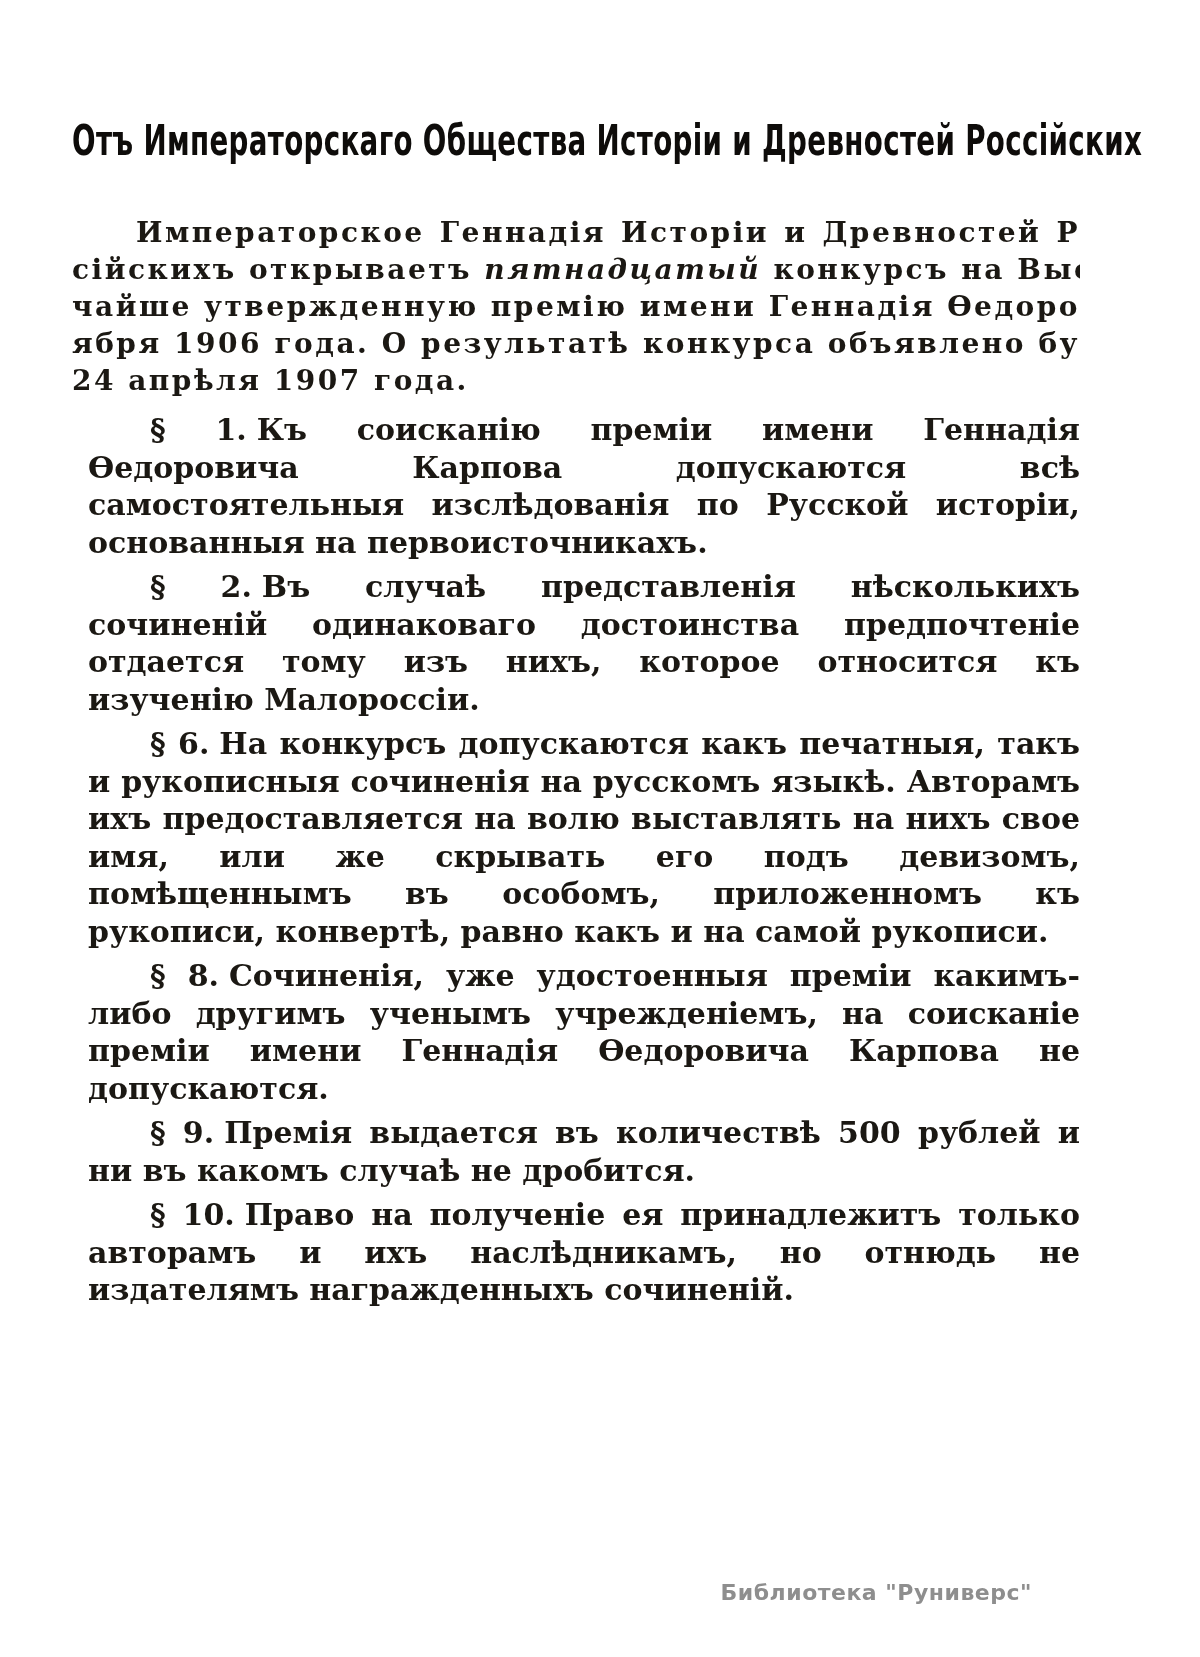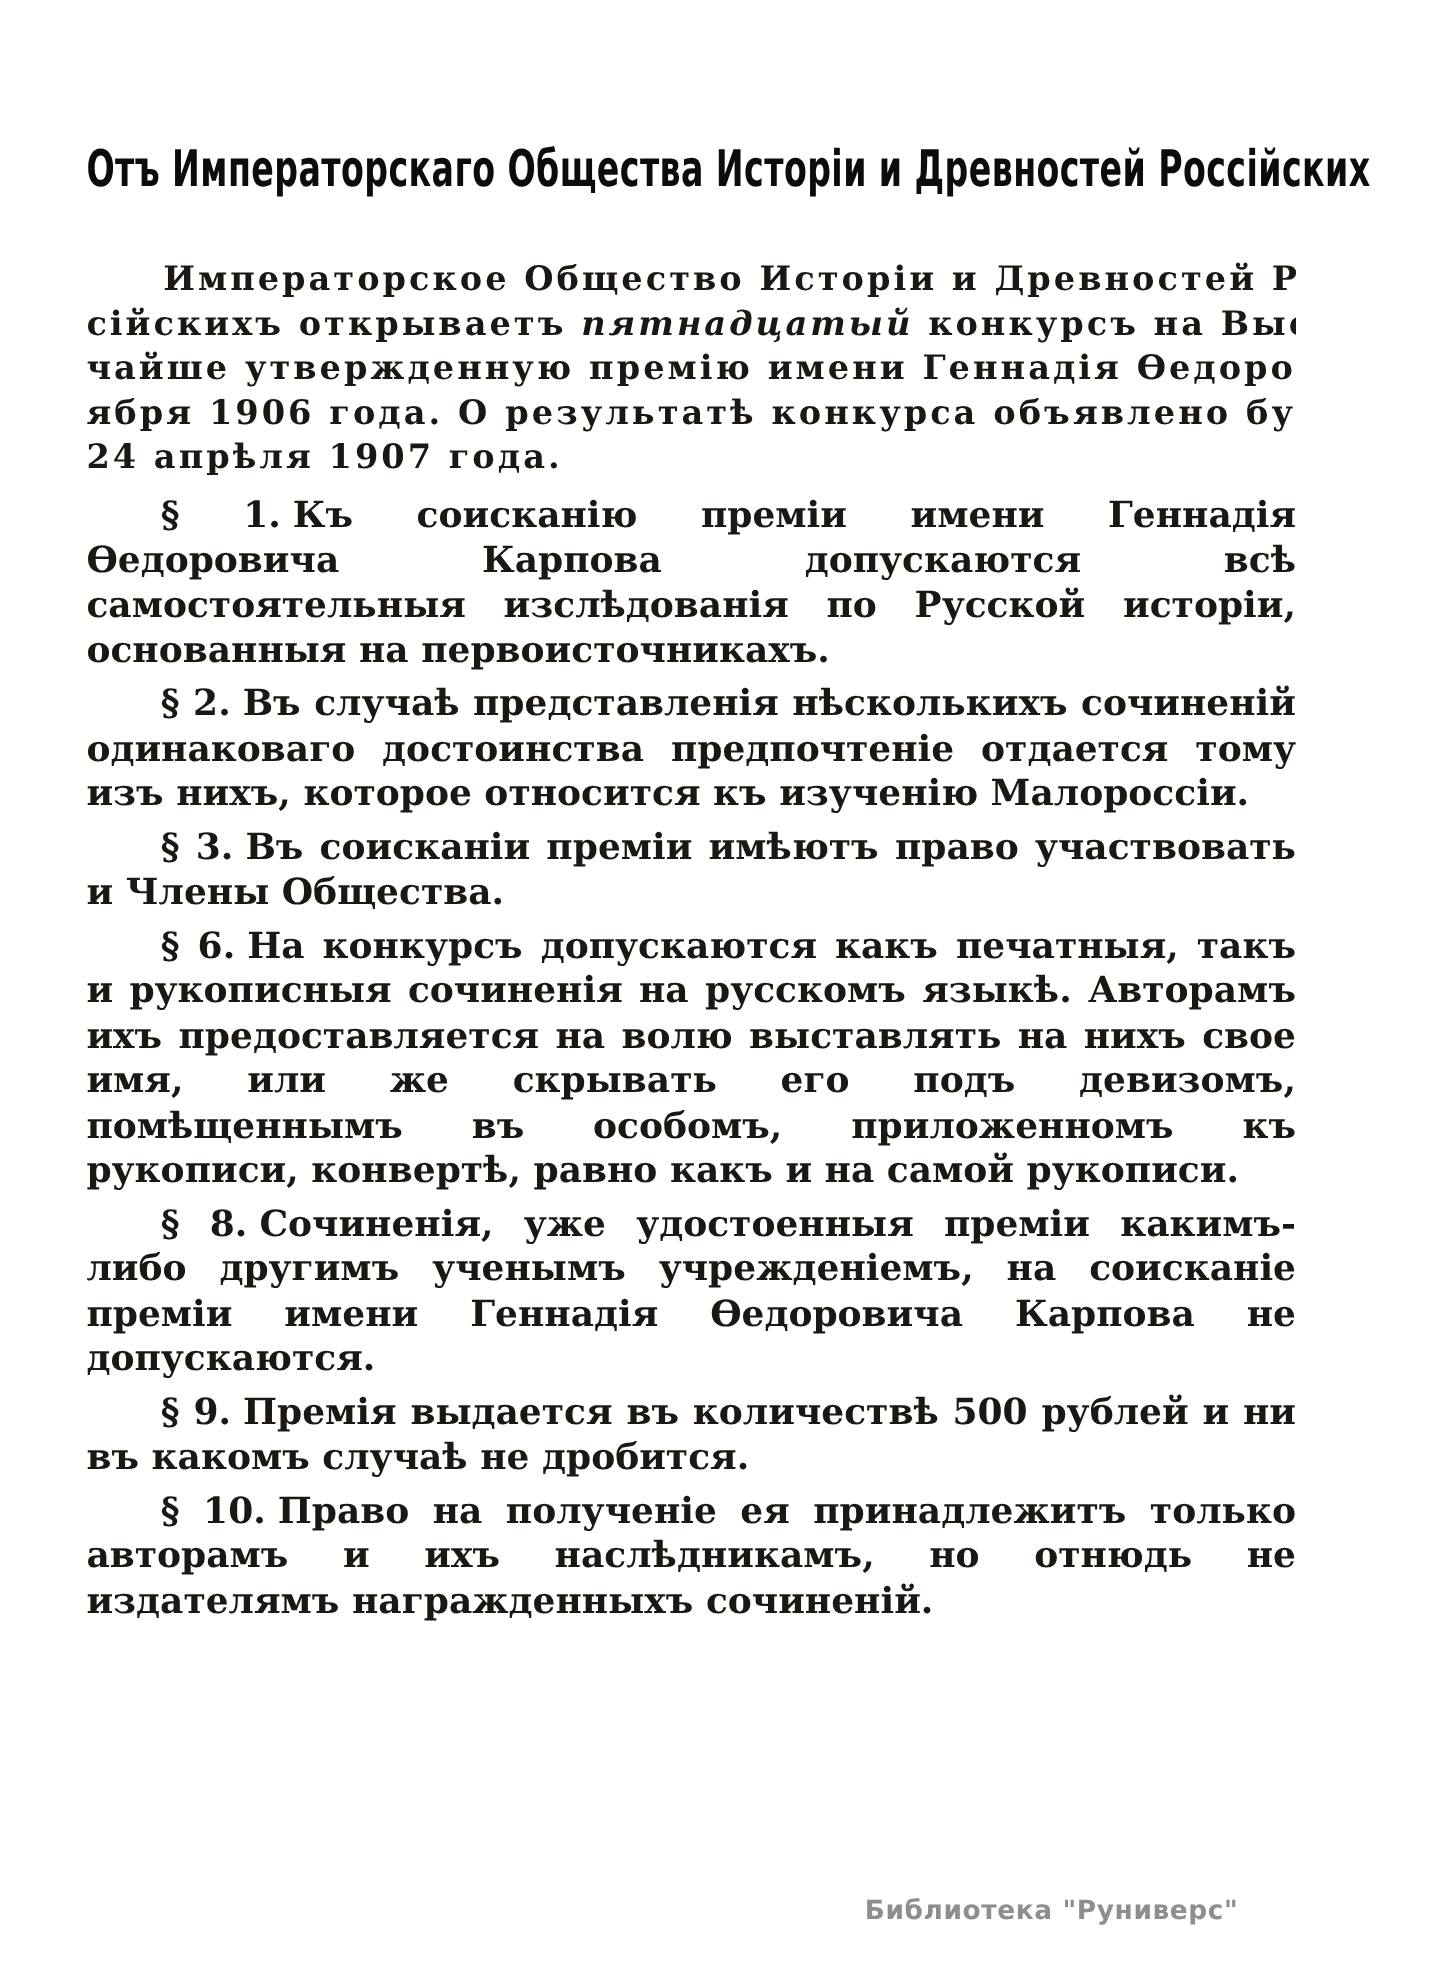--- a/index.html
+++ b/index.html
@@ -48,21 +48,21 @@
   .subtitle{
     margin:34px 0 0 0;
     text-indent:62px;
     font-weight:bold;
     font-size:29px;
     line-height:38px;
     color:#1b1813;
   }
   .paras{margin-top:12px}
   .para{
-    margin:7px 0 0 0;
+    margin:7px 0 0 16px;
     text-indent:62px;
     font-weight:bold;
     font-size:30px;
     line-height:37.5px;
     text-align:justify;
     color:#1b1813;
   }
   .para .pnum{padding-right:10px}
   .watermark{
     position:absolute;
@@ -76,32 +76,31 @@
   }
 </style>
 </head>
 <body>
 
 <div class="content">
 
   <h1 class="doc-title">Отъ Императорскаго Общества Исторіи и Древностей Россійских</h1>
 
   <div class="intro">
-    <div class="jline indent">Императорское Общество Исторіи и Древностей Р</div>
+    <div class="jline indent">Императорское Геннадія Исторіи и Древностей Р</div>
     <div class="jline"><span>сійскихъ открываетъ</span> <i>пятнадцатый</i> <span>конкурсъ на Выс</span></div>
     <div class="jline">чайше утвержденную премію имени Геннадія Ѳедоро</div>
     <div class="jline">ября 1906 года. О результатѣ конкурса объявлено бу</div>
     <div class="jline last">24 апрѣля 1907 года.</div>
   </div>
 
 
   <div class="paras">
       <p class="para"><span class="pnum">§ 1.</span><span>Къ соисканію преміи имени Геннадія Ѳедоровича Карпова допускаются всѣ самостоятельныя изслѣдованія по Русской исторіи, основанныя на первоисточникахъ.</span></p>
       <p class="para"><span class="pnum">§ 2.</span><span>Въ случаѣ представленія нѣсколькихъ сочиненій одинаковаго достоинства предпочтеніе отдается тому изъ нихъ, которое относится къ изученію Малороссіи.</span></p>
-      <p class="para"><span class="pnum">§ 3.</span><span>Въ соисканіи преміи имѣютъ право участвовать и Члены Общества.</span></p>
       <p class="para"><span class="pnum">§ 6.</span><span>На конкурсъ допускаются какъ печатныя, такъ и рукописныя сочиненія на русскомъ языкѣ. Авторамъ ихъ предоставляется на волю выставлять на нихъ свое имя, или же скрывать его подъ девизомъ, помѣщеннымъ въ особомъ, приложенномъ къ рукописи, конвертѣ, равно какъ и на самой рукописи.</span></p>
       <p class="para"><span class="pnum">§ 8.</span><span>Сочиненія, уже удостоенныя преміи какимъ-либо другимъ ученымъ учрежденіемъ, на соисканіе преміи имени Геннадія Ѳедоровича Карпова не допускаются.</span></p>
       <p class="para"><span class="pnum">§ 9.</span><span>Премія выдается въ количествѣ 500 рублей и ни въ какомъ случаѣ не дробится.</span></p>
       <p class="para"><span class="pnum">§ 10.</span><span>Право на полученіе ея принадлежитъ только авторамъ и ихъ наслѣдникамъ, но отнюдь не издателямъ награжденныхъ сочиненій.</span></p>
     </div>
 
 </div>
 
 <div class="watermark">Библиотека "Руниверс"</div>
 

